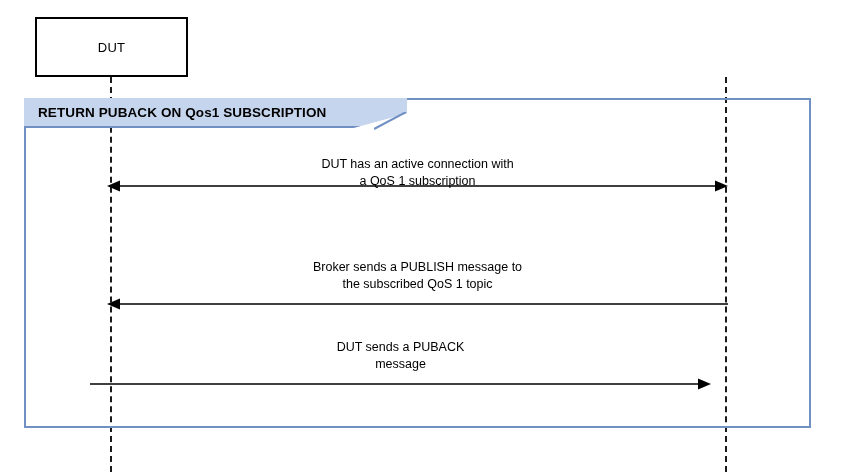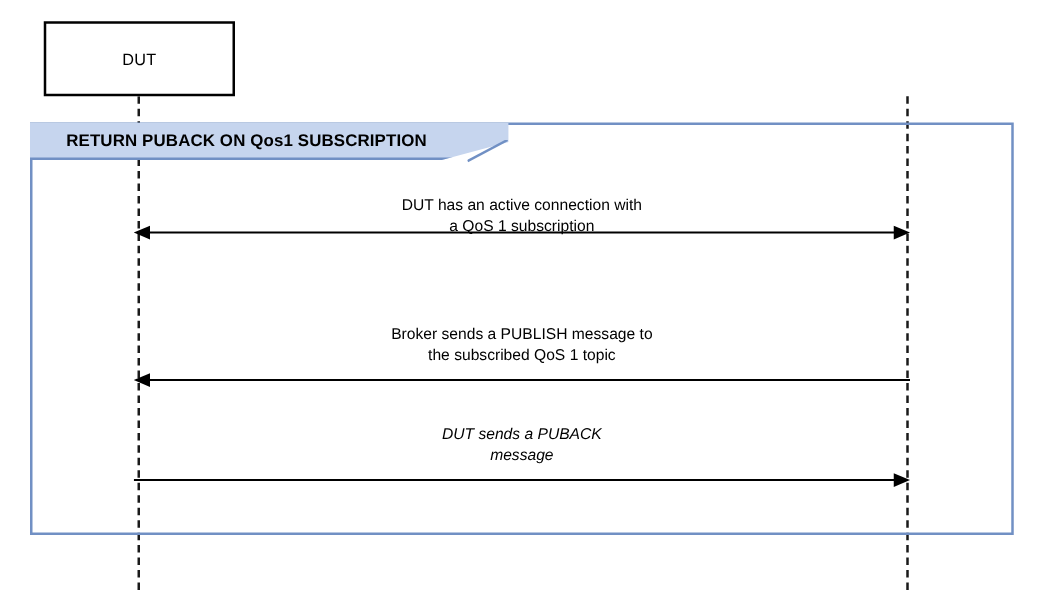--- a/index.html
+++ b/index.html
@@ -69,21 +69,21 @@
     left: 24px;
     top: 98px;
     height: 30px;
     z-index: 6;
     background: #c6d5ee;
     border-right: 0;
     
     clip-path: polygon(0 0, 100% 0, 100% 52%, 86% 100%, 0 100%);
     display: flex;
     align-items: center;
-    padding-left: 29px;
+    padding-left: 14px;
     box-sizing: border-box;
     width: 383px;
     border-bottom: 2px solid #7190c4;
   }
   #fragment-header .flabel {
     font-size: 13.5px;
     font-weight: bold;
     color: #000000;
     white-space: nowrap;
     letter-spacing: 0.1px;
@@ -118,21 +118,21 @@
   }
 
   #message-1 { left: 107px; top: 146px; width: 621px; height: 45px; }
   #message-1 .mtext   { top: 0px; margin-top: 10px; }
   #message-1 .arrow-svg { top: 33px; }
 
   #message-2 { left: 107px; top: 259px; width: 621px; height: 50px; }
   #message-2 .mtext   { top: 0px; text-align: center; }
   #message-2 .arrow-svg { top: 38px; }
 
-  #message-3 { left: 107px; top: 339px; width: 621px; height: 52px; font-style: italic; }
+  #message-3 { left: 90px; top: 339px; width: 621px; height: 52px; }
   #message-3 .mtext   { top: 0px; }
   #message-3 .arrow-svg { top: 38px; }
 </style>
 </head>
 <body>
 
 <div id="canvas">
 
   <div class="lifeline" id="lifeline-dut"></div>
   <div class="lifeline" id="lifeline-broker"></div>

